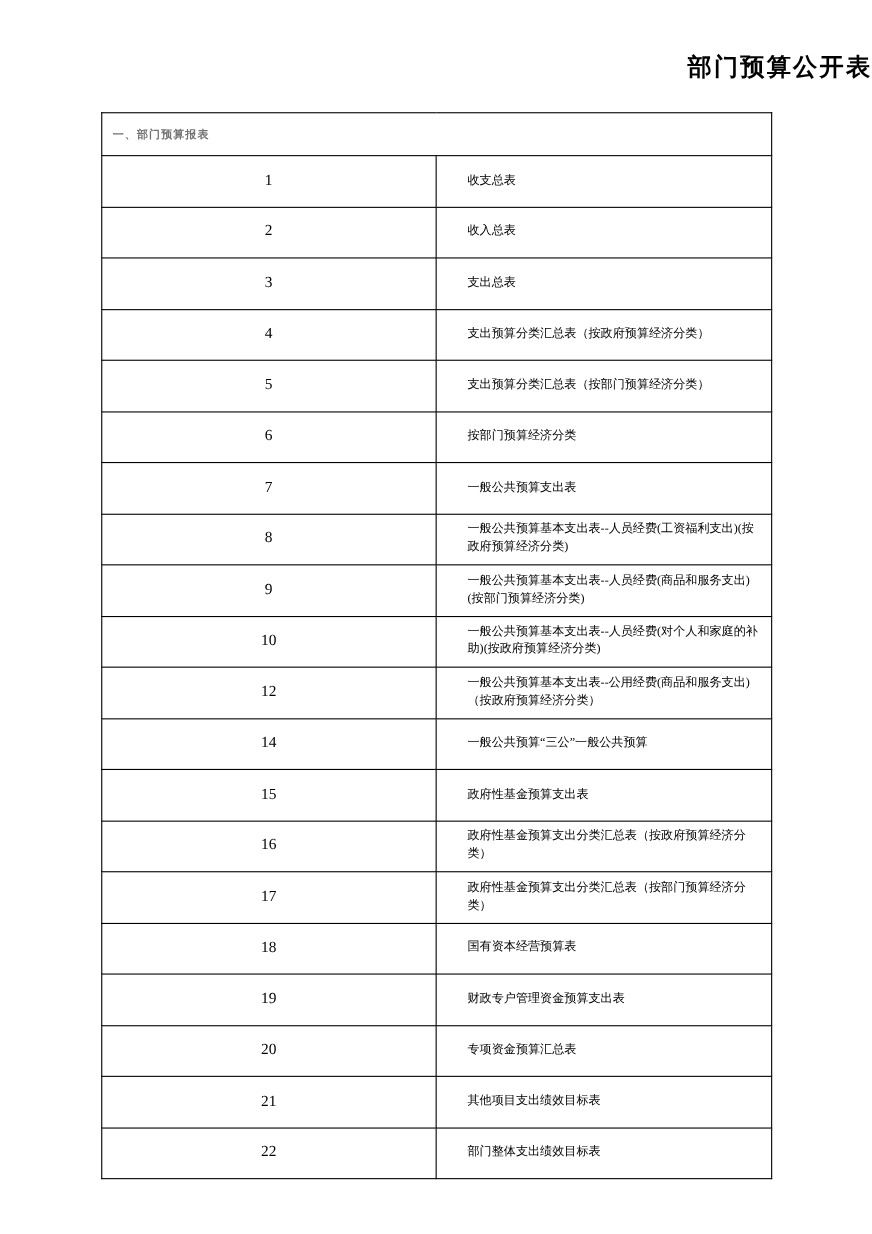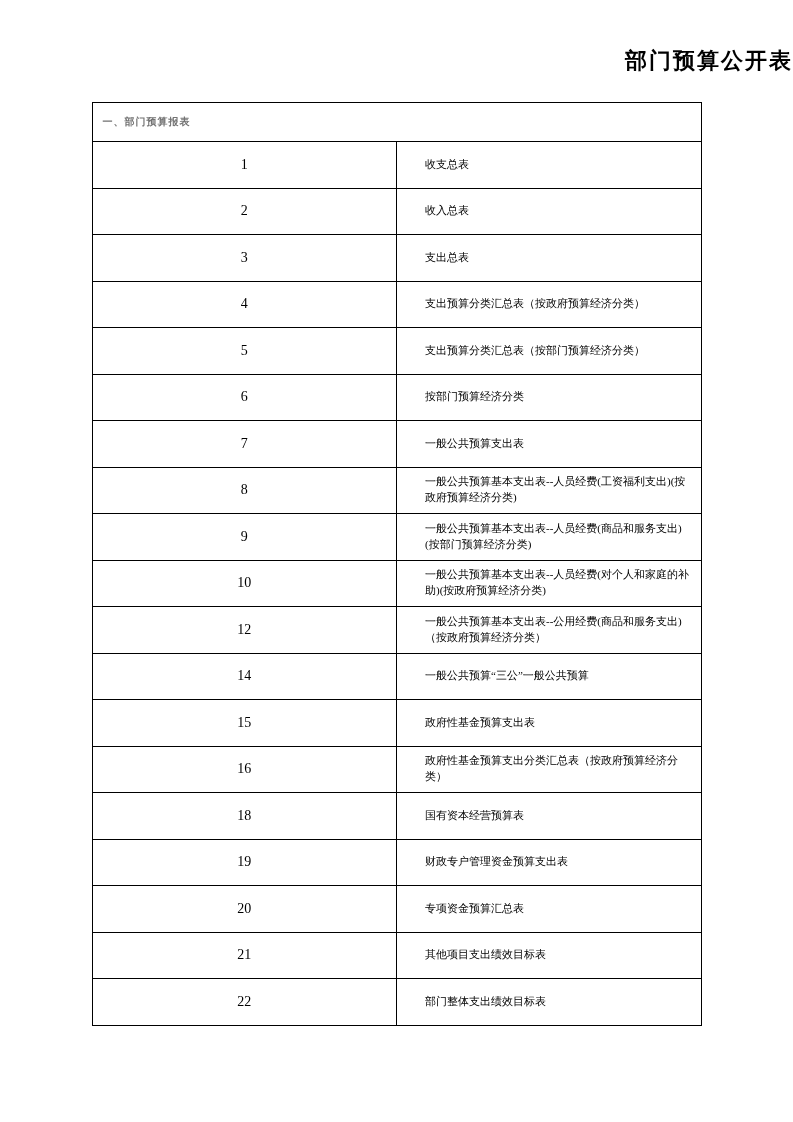--- a/index.html
+++ b/index.html
@@ -138,20 +138,24 @@
           </tr>
           <tr class="row-normal">
             <td class="num">15</td>
             <td class="label">政府性基金预算支出表</td>
           </tr>
           <tr class="row-normal">
             <td class="num">16</td>
             <td class="label label-small">政府性基金预算支出分类汇总表（按政府预算经济分类）</td>
           </tr>
           <tr class="row-normal">
+            <td class="num">17</td>
+            <td class="label label-small">政府性基金预算支出分类汇总表（按部门预算经济分类）</td>
+          </tr>
+          <tr class="row-normal">
             <td class="num">18</td>
             <td class="label">国有资本经营预算表</td>
           </tr>
           <tr class="row-normal">
             <td class="num">19</td>
             <td class="label">财政专户管理资金预算支出表</td>
           </tr>
           <tr class="row-normal">
             <td class="num">20</td>
             <td class="label">专项资金预算汇总表</td>

